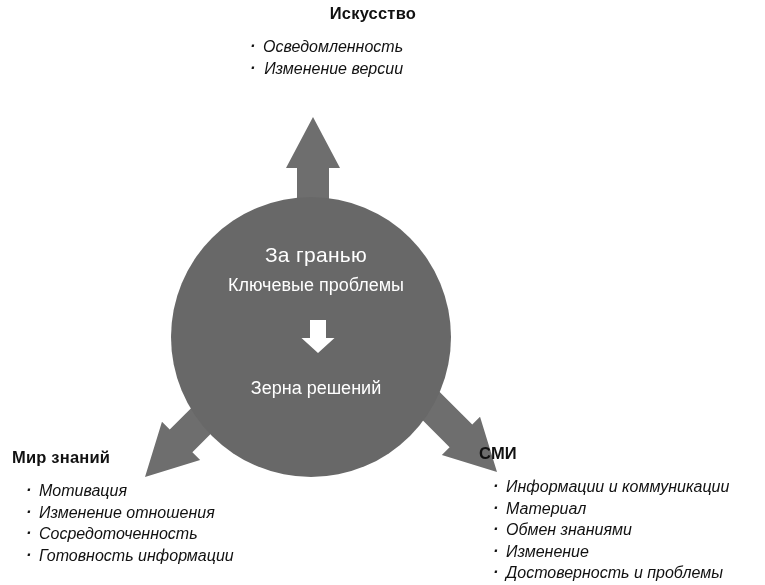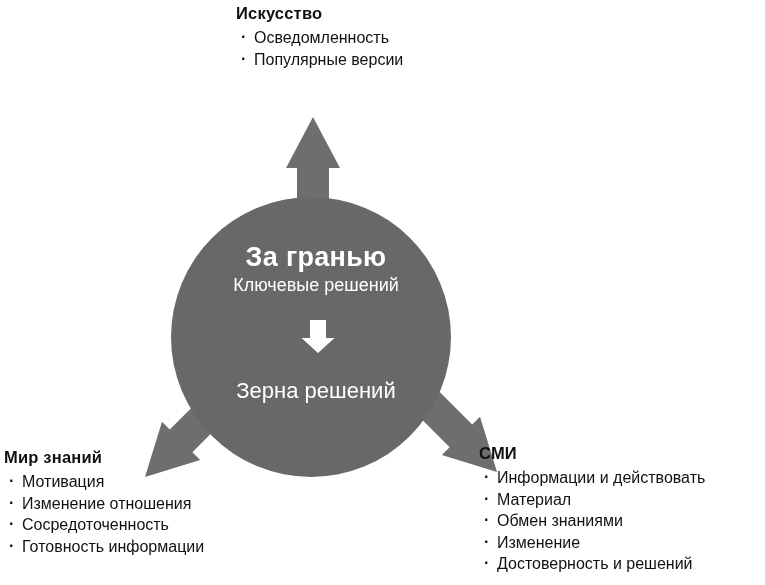--- a/index.html
+++ b/index.html
@@ -26,22 +26,23 @@
   }
   .branch-title {
     font-size: 16.5px;
     font-weight: bold;
     line-height: 20px;
     margin: 0 0 2px 0;
     letter-spacing: 0.2px;
   }
   ul.branch-list {
     list-style: none;
-    margin: 4px;
+    margin: 13px;
     padding: 0;
+    font-style: italic;
   }
   ul.branch-list li {
     font-size: 16px;
     line-height: 21.5px;
     padding-left: 14px;
     position: relative;
     white-space: nowrap;
   }
   ul.branch-list li::before {
     content: "\00B7";
@@ -52,33 +53,33 @@
   }
   .center-text {
     position: absolute;
     left: 166px;
     width: 300px;
     text-align: center;
     color: #ffffff;
   }
   .center-title {
     top: 243px;
-    font-size: 27px;
-    font-weight: bold;
+    font-size: 21px;
+    font-weight: normal;
     line-height: 1.1;
     letter-spacing: 0.3px;
   }
   .center-subtitle {
     top: 276px;
     font-size: 18px;
     line-height: 1.1;
   }
   .center-bottom-label {
     top: 379px;
-    font-size: 22px;
+    font-size: 18px;
     line-height: 1.1;
   }
 </style>
 </head>
 <body>
 
 <div class="stage">
 
   <svg class="diagram-art" width="765" height="585" viewBox="0 0 765 585">
 
@@ -87,45 +88,45 @@
       <path d="M0,0 L27,51 L16,51 L16,135 L-16,135 L-16,51 L-27,51 Z" transform="translate(145,477) rotate(225)" fill="#6e6e6e"></path>
       <path d="M0,0 L27,51 L16,51 L16,135 L-16,135 L-16,51 L-27,51 Z" transform="translate(497,472) rotate(135)" fill="#6e6e6e"></path>
     </g>
 
     <circle cx="311" cy="337" r="140" fill="#686868"></circle>
 
     <path d="M0,0 L-16.5,-15 L-8,-15 L-8,-33 L8,-33 L8,-15 L16.5,-15 Z" transform="translate(318,353)" fill="#ffffff"></path>
   </svg>
 
   <div class="center-text center-title">За гранью</div>
-  <div class="center-text center-subtitle">Ключевые решений</div>
+  <div class="center-text center-subtitle">Ключевые проблемы</div>
   <div class="center-text center-bottom-label">Зерна решений</div>
 
-  <div class="branch" style="left:236px; top:3px;">
+  <div class="branch" style="left:236px; top:3px;text-align:right;">
     <div class="branch-title">Искусство</div>
     <ul class="branch-list">
       <li>Осведомленность</li>
-      <li>Популярные версии</li>
+      <li>Изменение версии</li>
     </ul>
   </div>
 
-  <div class="branch" style="left:4px; top:447px;">
+  <div class="branch" style="left:12px; top:447px;">
     <div class="branch-title">Мир знаний</div>
     <ul class="branch-list">
       <li>Мотивация</li>
       <li>Изменение отношения</li>
       <li>Сосредоточенность</li>
       <li>Готовность информации</li>
     </ul>
   </div>
 
   <div class="branch" style="left:479px; top:443px;">
     <div class="branch-title">СМИ</div>
     <ul class="branch-list">
-      <li>Информации и действовать</li>
+      <li>Информации и коммуникации</li>
       <li>Материал</li>
       <li>Обмен знаниями</li>
       <li>Изменение</li>
-      <li>Достоверность и решений</li>
+      <li>Достоверность и проблемы</li>
     </ul>
   </div>
 
 </div>
 
 </body></html>

